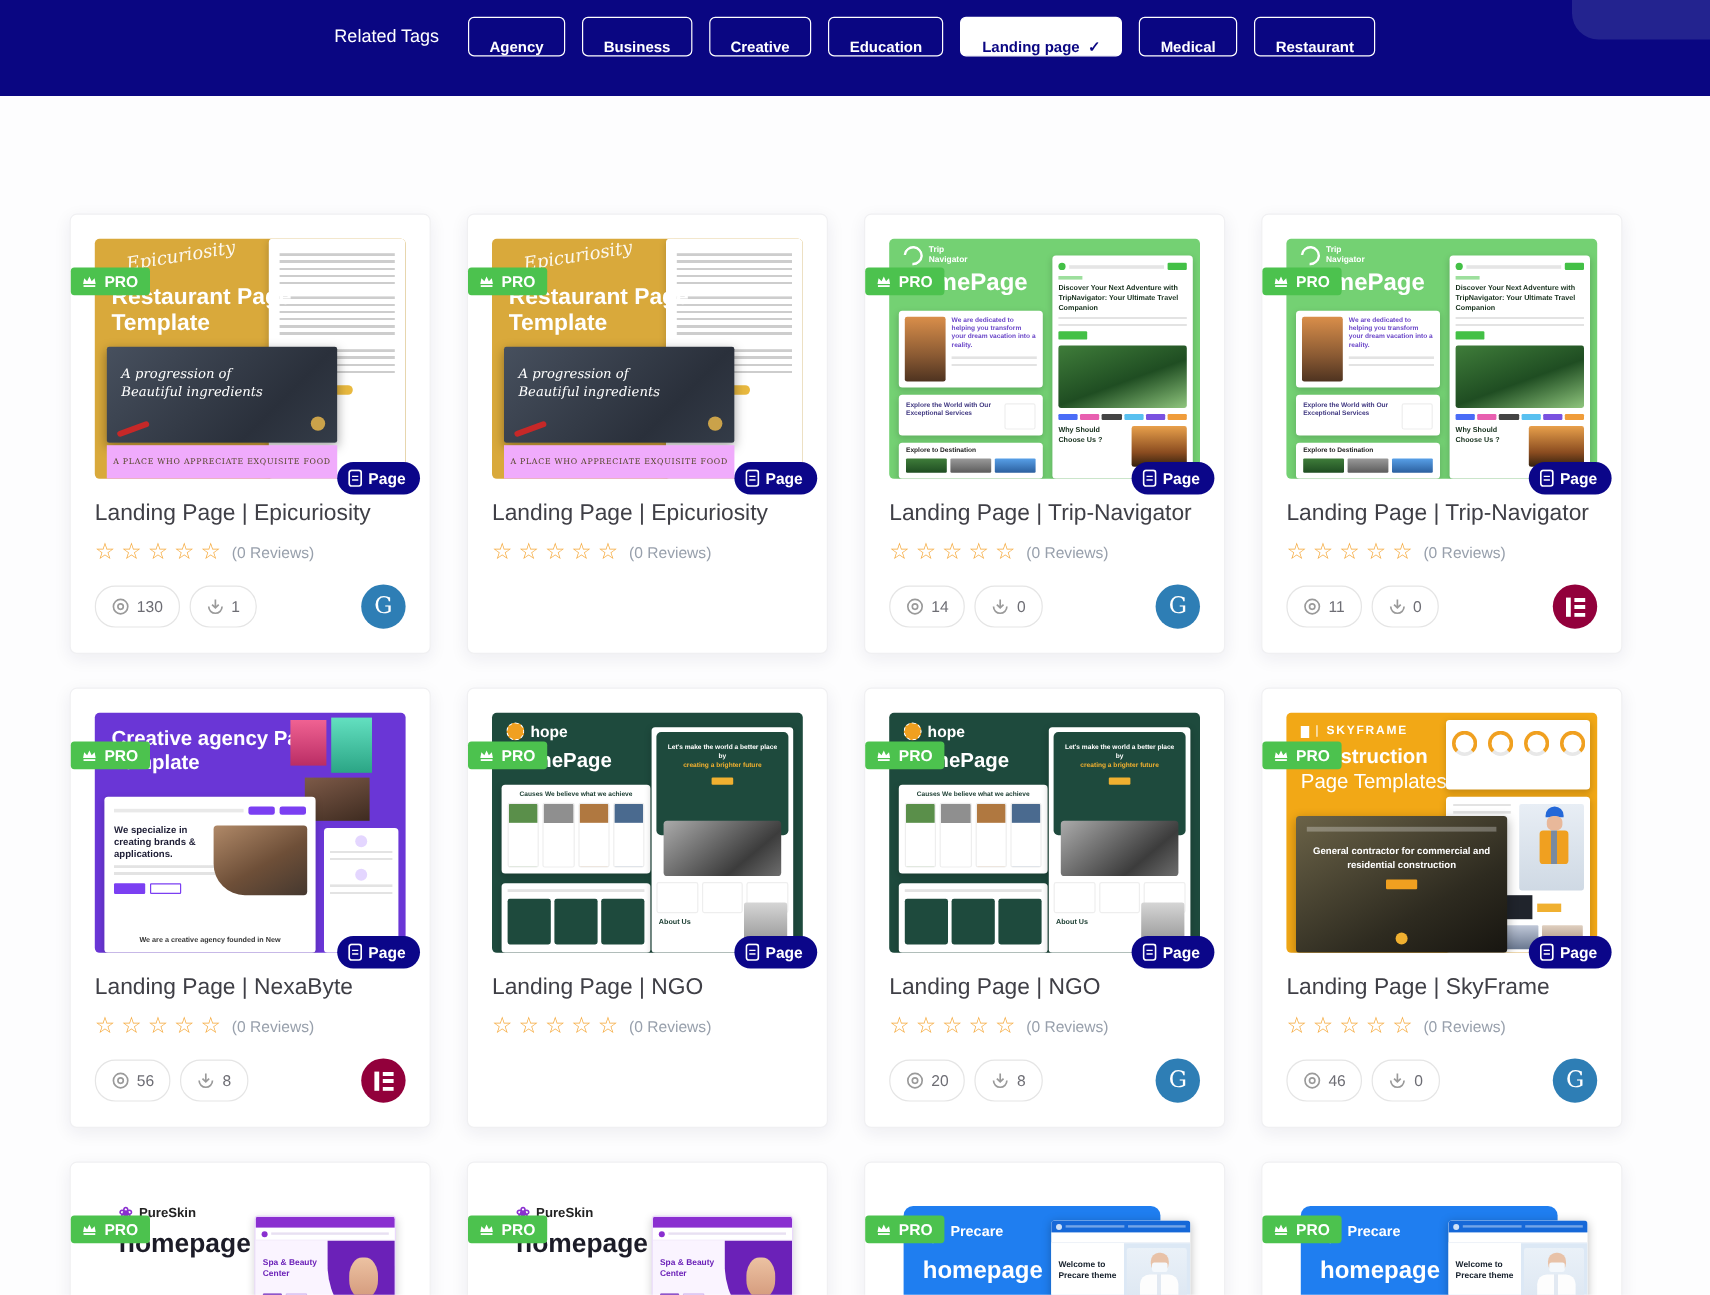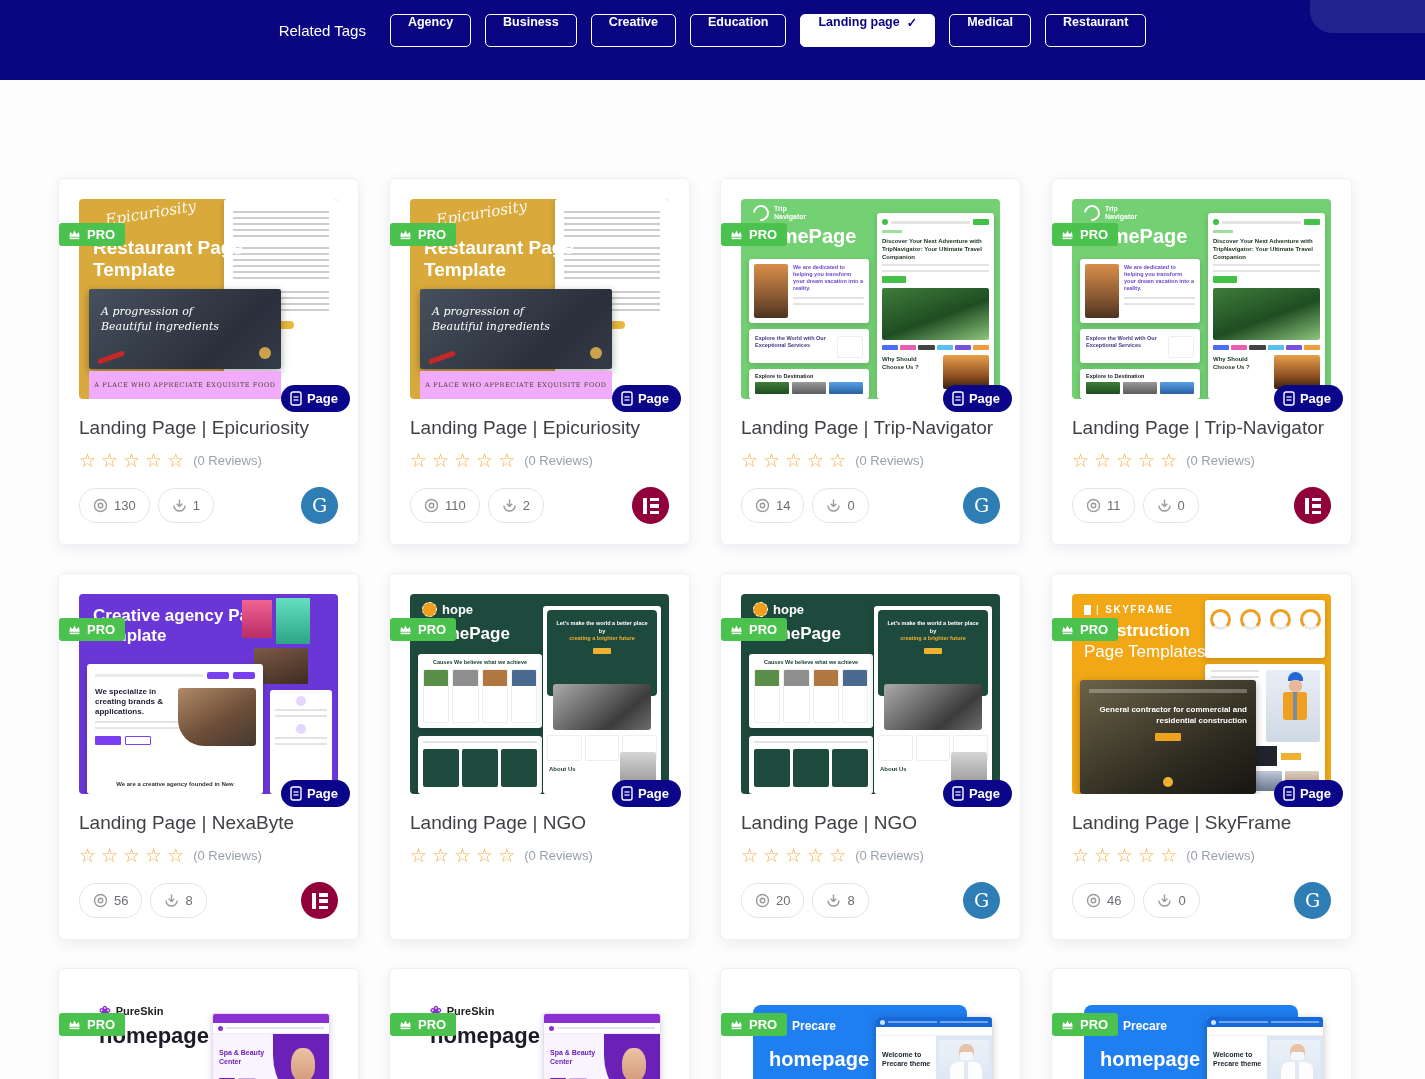--- a/index.html
+++ b/index.html
@@ -5,21 +5,21 @@
   html,body{margin:0;padding:0}
   body{width:1425px;height:1079px;overflow:hidden;background:var(--page_bg,#fdfdfe);
        font-family:"Liberation Sans",sans-serif;position:relative}
 
   
   .hdr{position:relative;height:80px;background:var(--header_navy,#0a0682)}
   .hdr-inner{display:flex;align-items:center;justify-content:center;gap:14px;padding-top:14px}
   .rt-label{color:#fff;font-size:15px;margin-right:10px}
   .tag{background:transparent;border:1px solid #fff;color:#fff;height:33px;padding:0 17px;
        border-radius:5px;font-size:12.5px;font-weight:bold;font-family:inherit;cursor:pointer;
-       display:inline-flex;align-items:flex-start;gap:7px}
+       display:inline-flex;align-items:flex-end;gap:7px}
   .tag.active{background:#fff;color:var(--header_navy,#0a0682)}
   .corner{position:absolute;top:0;right:0;width:115px;height:33px;background:var(--header_corner,#23238f);
           border-radius:0 0 0 22px}
 
   
   .grid{display:grid;grid-template-columns:repeat(4,301px);gap:28px 30px;margin:98px 0 0 58px;width:fit-content}
   .card{background:#fff;border:1px solid #f0f0f2;border-radius:6px;padding:20px;box-sizing:border-box;
         width:301px;box-shadow:0 4px 14px rgba(30,30,70,.07)}
   .preview-wrap{position:relative}
   .preview{position:relative;height:200px;border-radius:4px;overflow:hidden}
@@ -183,21 +183,21 @@
            background:linear-gradient(90deg,#f0a020 40%,#7a8aa0 40% 60%,#f0a020 60%)}
   .sk-ll{width:48px;height:8px;margin-bottom:5px}
   .sk-chip{width:40px;height:6px;background:#fbe3b0;margin-bottom:5px;border-radius:1px}
   .sk-dark{position:absolute;left:6px;bottom:28px;width:66px;height:20px;background:#20242c}
   .sk-ybtn{position:absolute;right:24px;bottom:34px;width:20px;height:7px;background:#f0b030}
   .sk-people{position:absolute;left:6px;right:6px;bottom:3px;display:flex;gap:3px}
   .sk-people i{flex:1;height:20px;border-radius:1px}
   .sk-pp1{background:linear-gradient(#d8c08a,#8a6c3a)}
   .sk-pp2{background:linear-gradient(#c0c8d8,#6a7890)}
   .sk-pp3{background:linear-gradient(#e0d0c0,#9a8070)}
-  .sk-hero{left:8px;top:86px;width:176px;height:114px;border-radius:3px;padding:9px 9px 0;text-align:right;
+  .sk-hero{left:8px;top:86px;width:176px;height:114px;border-radius:3px;padding:9px 9px 0;text-align:center;
            box-shadow:0 3px 9px rgba(0,0,0,.3);
            background:linear-gradient(150deg,#6b6348,#2e2b20 65%,#171510)}
   .sk-nav{height:4px;background:rgba(255,255,255,.28);margin-bottom:11px}
   .sk-hero-t{color:#fff;font-weight:bold;font-size:8px;line-height:1.4}
   .sk-btn{width:26px;height:8px;background:#f0a020;margin:7px auto 0;border-radius:1px}
   .sk-circ{position:absolute;left:50%;bottom:7px;width:10px;height:10px;border-radius:50%;
            background:#f0b030;transform:translateX(-50%)}
 
   
   .pv-pure{background:#fff}
@@ -371,40 +371,20 @@
             <line x1="3.4" y1="9" x2="8.6" y2="9" stroke="#fff" stroke-width="1.2"></line>
           </svg>
         <span>Page</span>
       </span>
     </div>
     <h3 class="title">Landing Page | Epicuriosity</h3>
     <div class="rating">
       <span class="stars">☆☆☆☆☆</span>
       <span class="reviews">(0 Reviews)</span>
     </div>
-    <div class="stats">
-      <span class="pill">
-        <svg width="15" height="15" viewBox="0 0 14 14">
-            <circle cx="7" cy="7" r="5.6" fill="none" stroke="#9a9a9a" stroke-width="1.3"></circle>
-            <circle cx="7" cy="7" r="2.1" fill="none" stroke="#9a9a9a" stroke-width="1.3"></circle>
-          </svg>
-        <span>110</span>
-      </span>
-      <span class="pill">
-        <svg width="15" height="15" viewBox="0 0 14 14">
-            <path d="M7 1.5 V7.5 M4.4 5.4 L7 8 L9.6 5.4" fill="none" stroke="#9a9a9a" stroke-width="1.3"></path>
-            <path d="M1.8 7 A5.2 5.2 0 0 0 12.2 7" fill="none" stroke="#9a9a9a" stroke-width="1.3"></path>
-          </svg>
-        <span>2</span>
-      </span>
-      <span class="editor e">
-          <span class="ev"></span>
-          <span class="eh"></span>
-        </span>
-    </div>
   </article>
 
   <article class="card">
     <div class="preview-wrap">
       <div class="preview pv-trip">
         <div class="tn-logo">
             <span class="tn-swirl"></span>
             <span class="tn-logo-t">Trip Navigator</span>
           </div>
         <div class="tn-h">HomePage</div>

